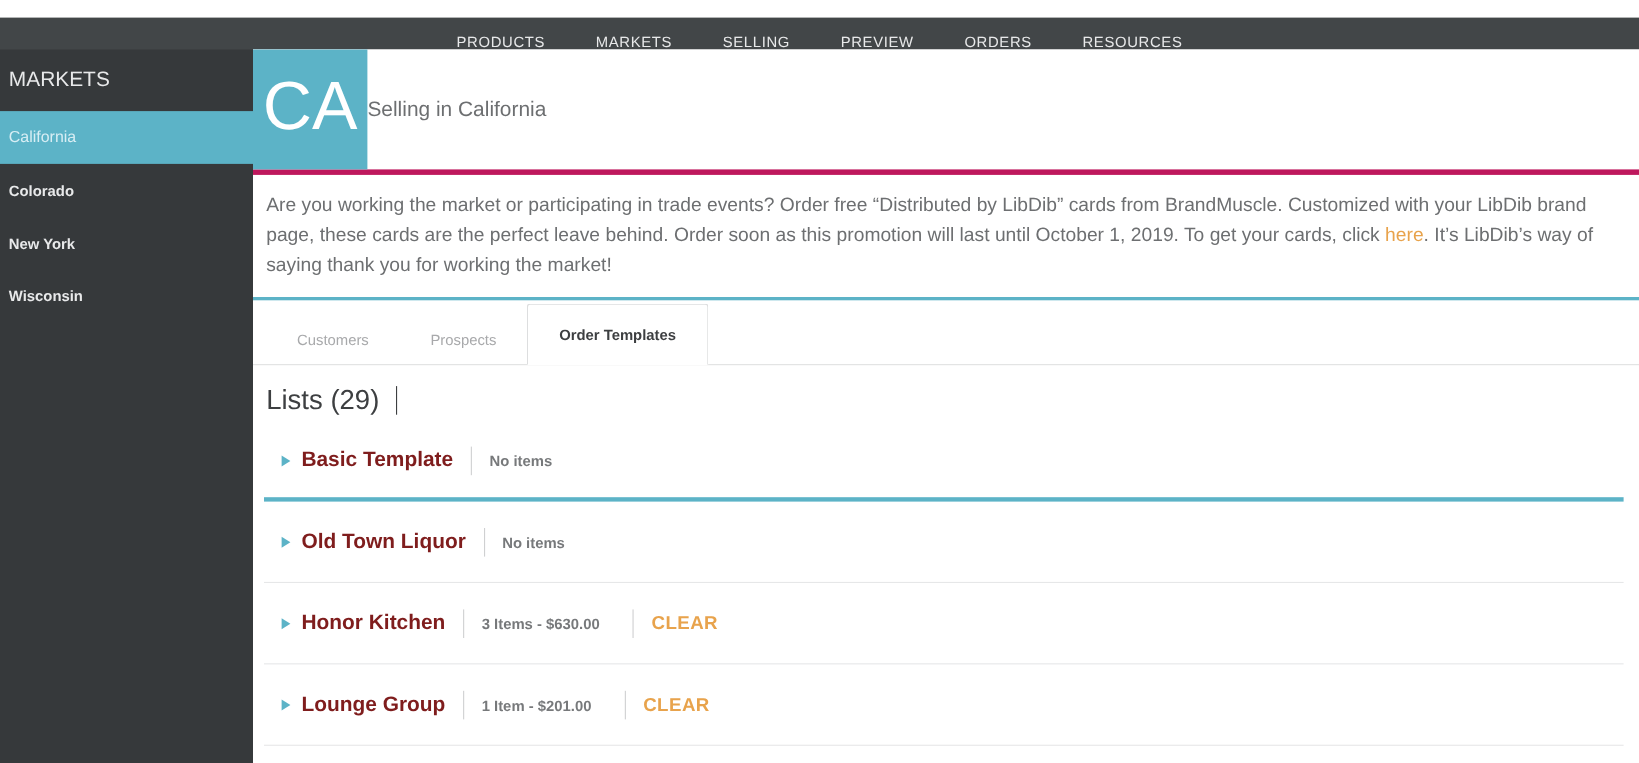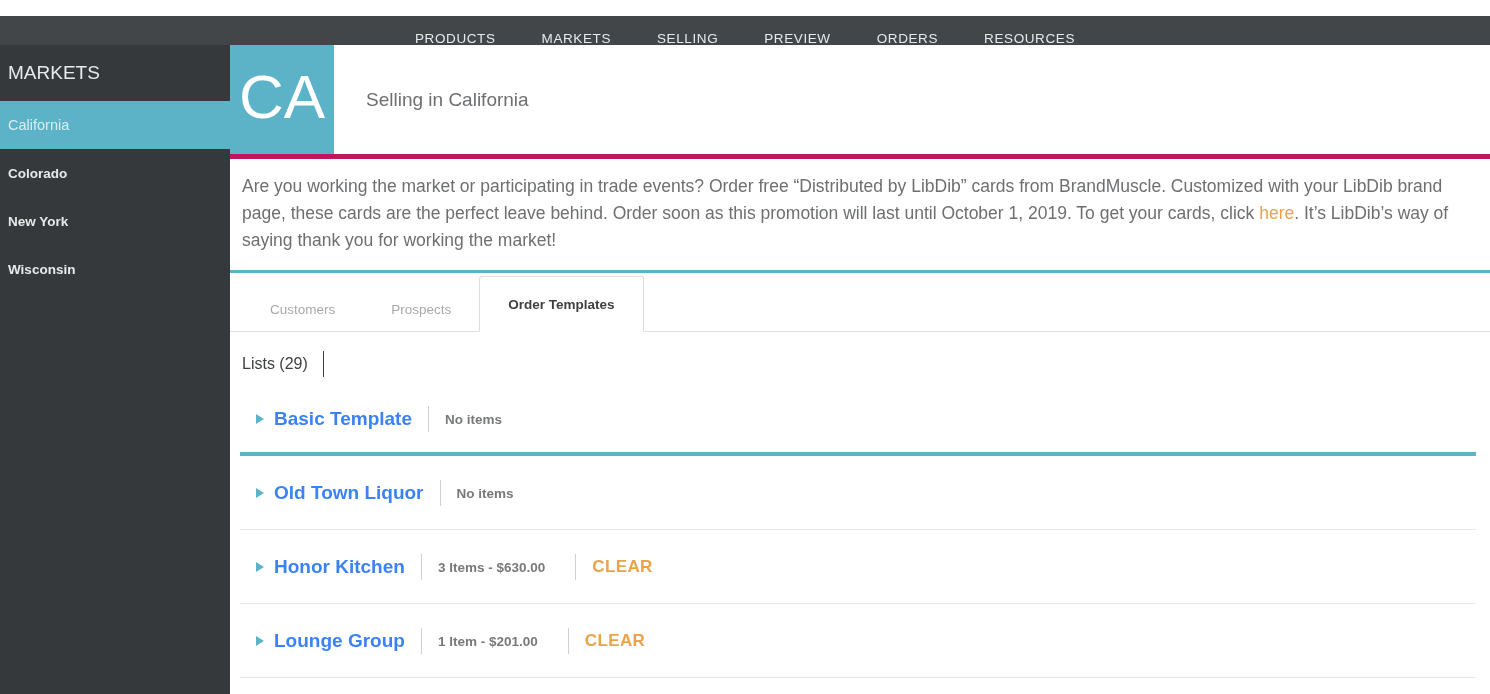--- a/index.html
+++ b/index.html
@@ -94,21 +94,20 @@
     background: #5cb3c7;
     color: #ffffff;
     font-size: 62px;
     line-height: 104px;
     text-align: center;
     font-weight: 300;
   }
   #market-title {
     display: flex;
     align-items: center;
-    padding-left: 32px;
     color: #6d6f71;
     font-size: 19px;
   }
 
   
   #announcement {
     padding: 14px 22px 16px 12px;
     color: #6d6f71;
     font-size: 17.5px;
     line-height: 27px;
@@ -145,21 +144,21 @@
     border-radius: 3px 3px 0 0;
   }
 
   
   #lists-head {
     display: flex;
     align-items: center;
     padding: 14px 0 0 12px;
     height: 50px;
   }
-  #lists-head-label { font-size: 16px; color: #3d3f41; }
+  #lists-head-label { font-size: 25px; color: #3d3f41; }
   #lists-head-cursor {
     width: 1px; height: 26px;
     background: #3d3f41;
     margin-left: 15px;
   }
 
   .list-row {
     display: flex;
     align-items: center;
     height: 74px;
@@ -177,21 +176,21 @@
   .caret {
     width: 0; height: 0;
     border-left: 8px solid #5cb3c7;
     border-top: 5.5px solid transparent;
     border-bottom: 5.5px solid transparent;
     margin-right: 10px;
     cursor: pointer;
   }
   .list-name {
     font-size: 19px;
-    color: #3b82f6;
+    color: #7f1d1d;
     font-weight: bold;
     cursor: pointer;
     white-space: nowrap;
   }
   .vsep {
     width: 1px; height: 26px;
     background: #cfd0d1;
     margin: 0 16px;
   }
   .list-meta {

